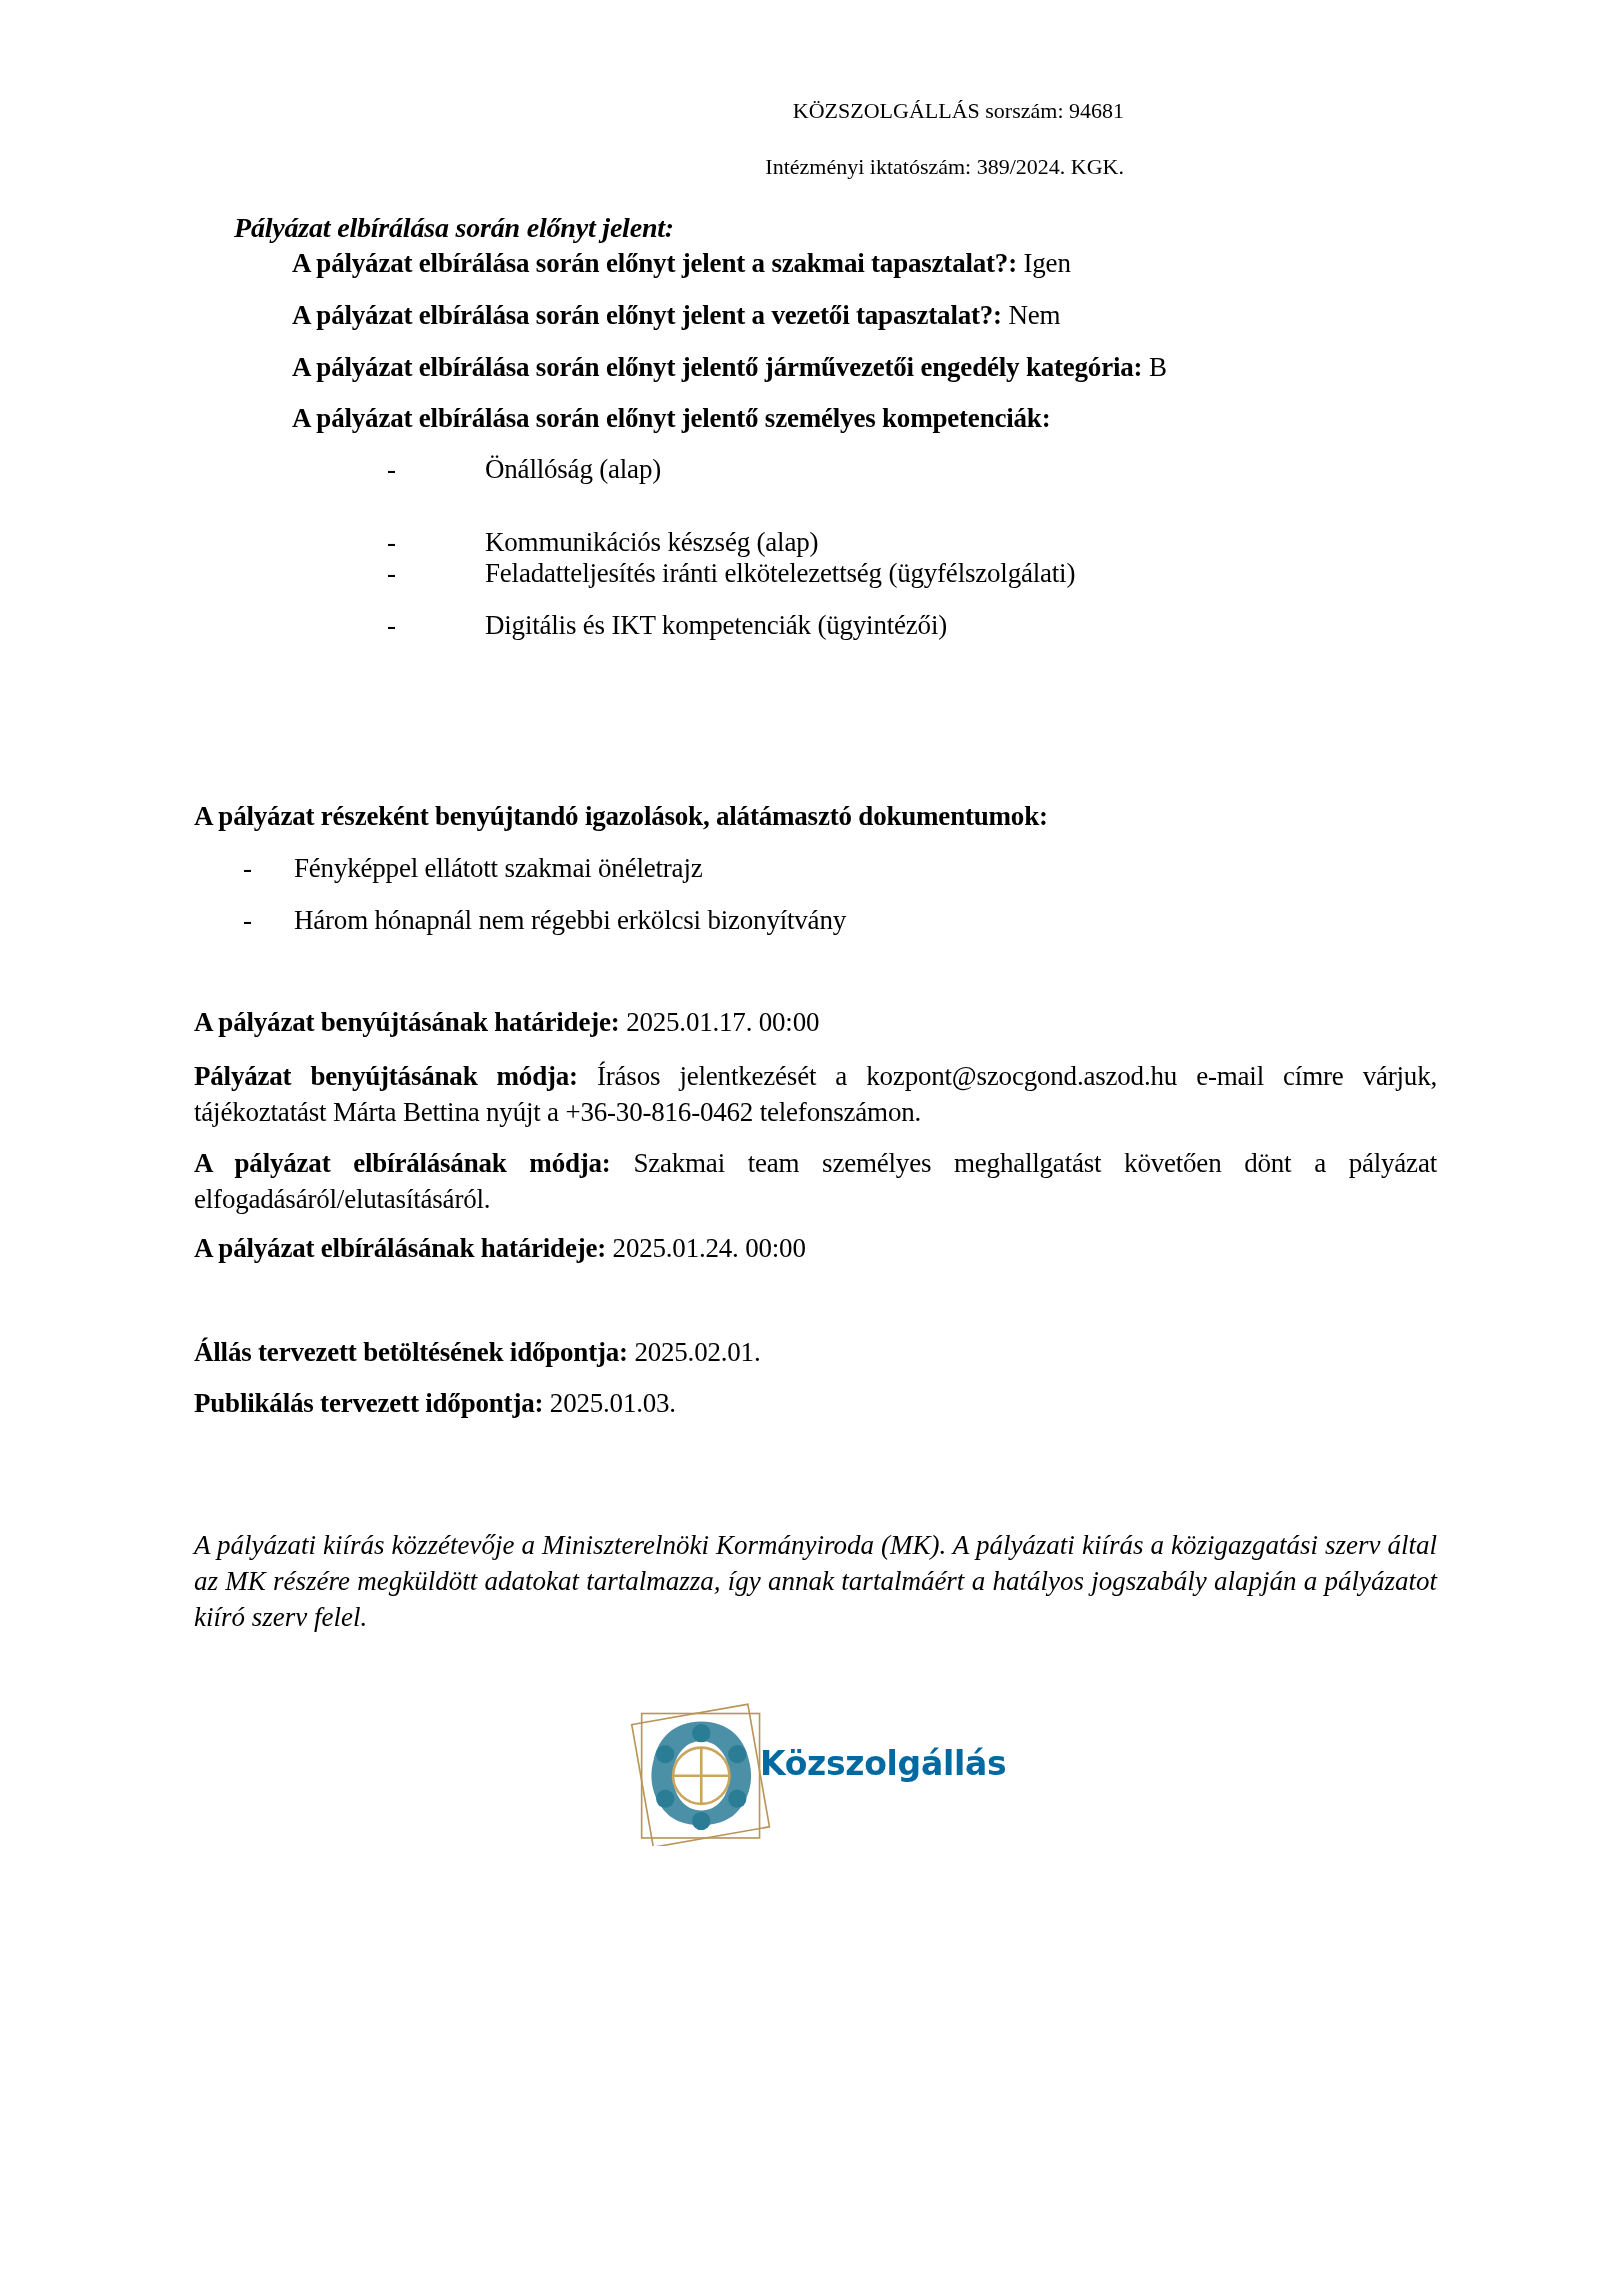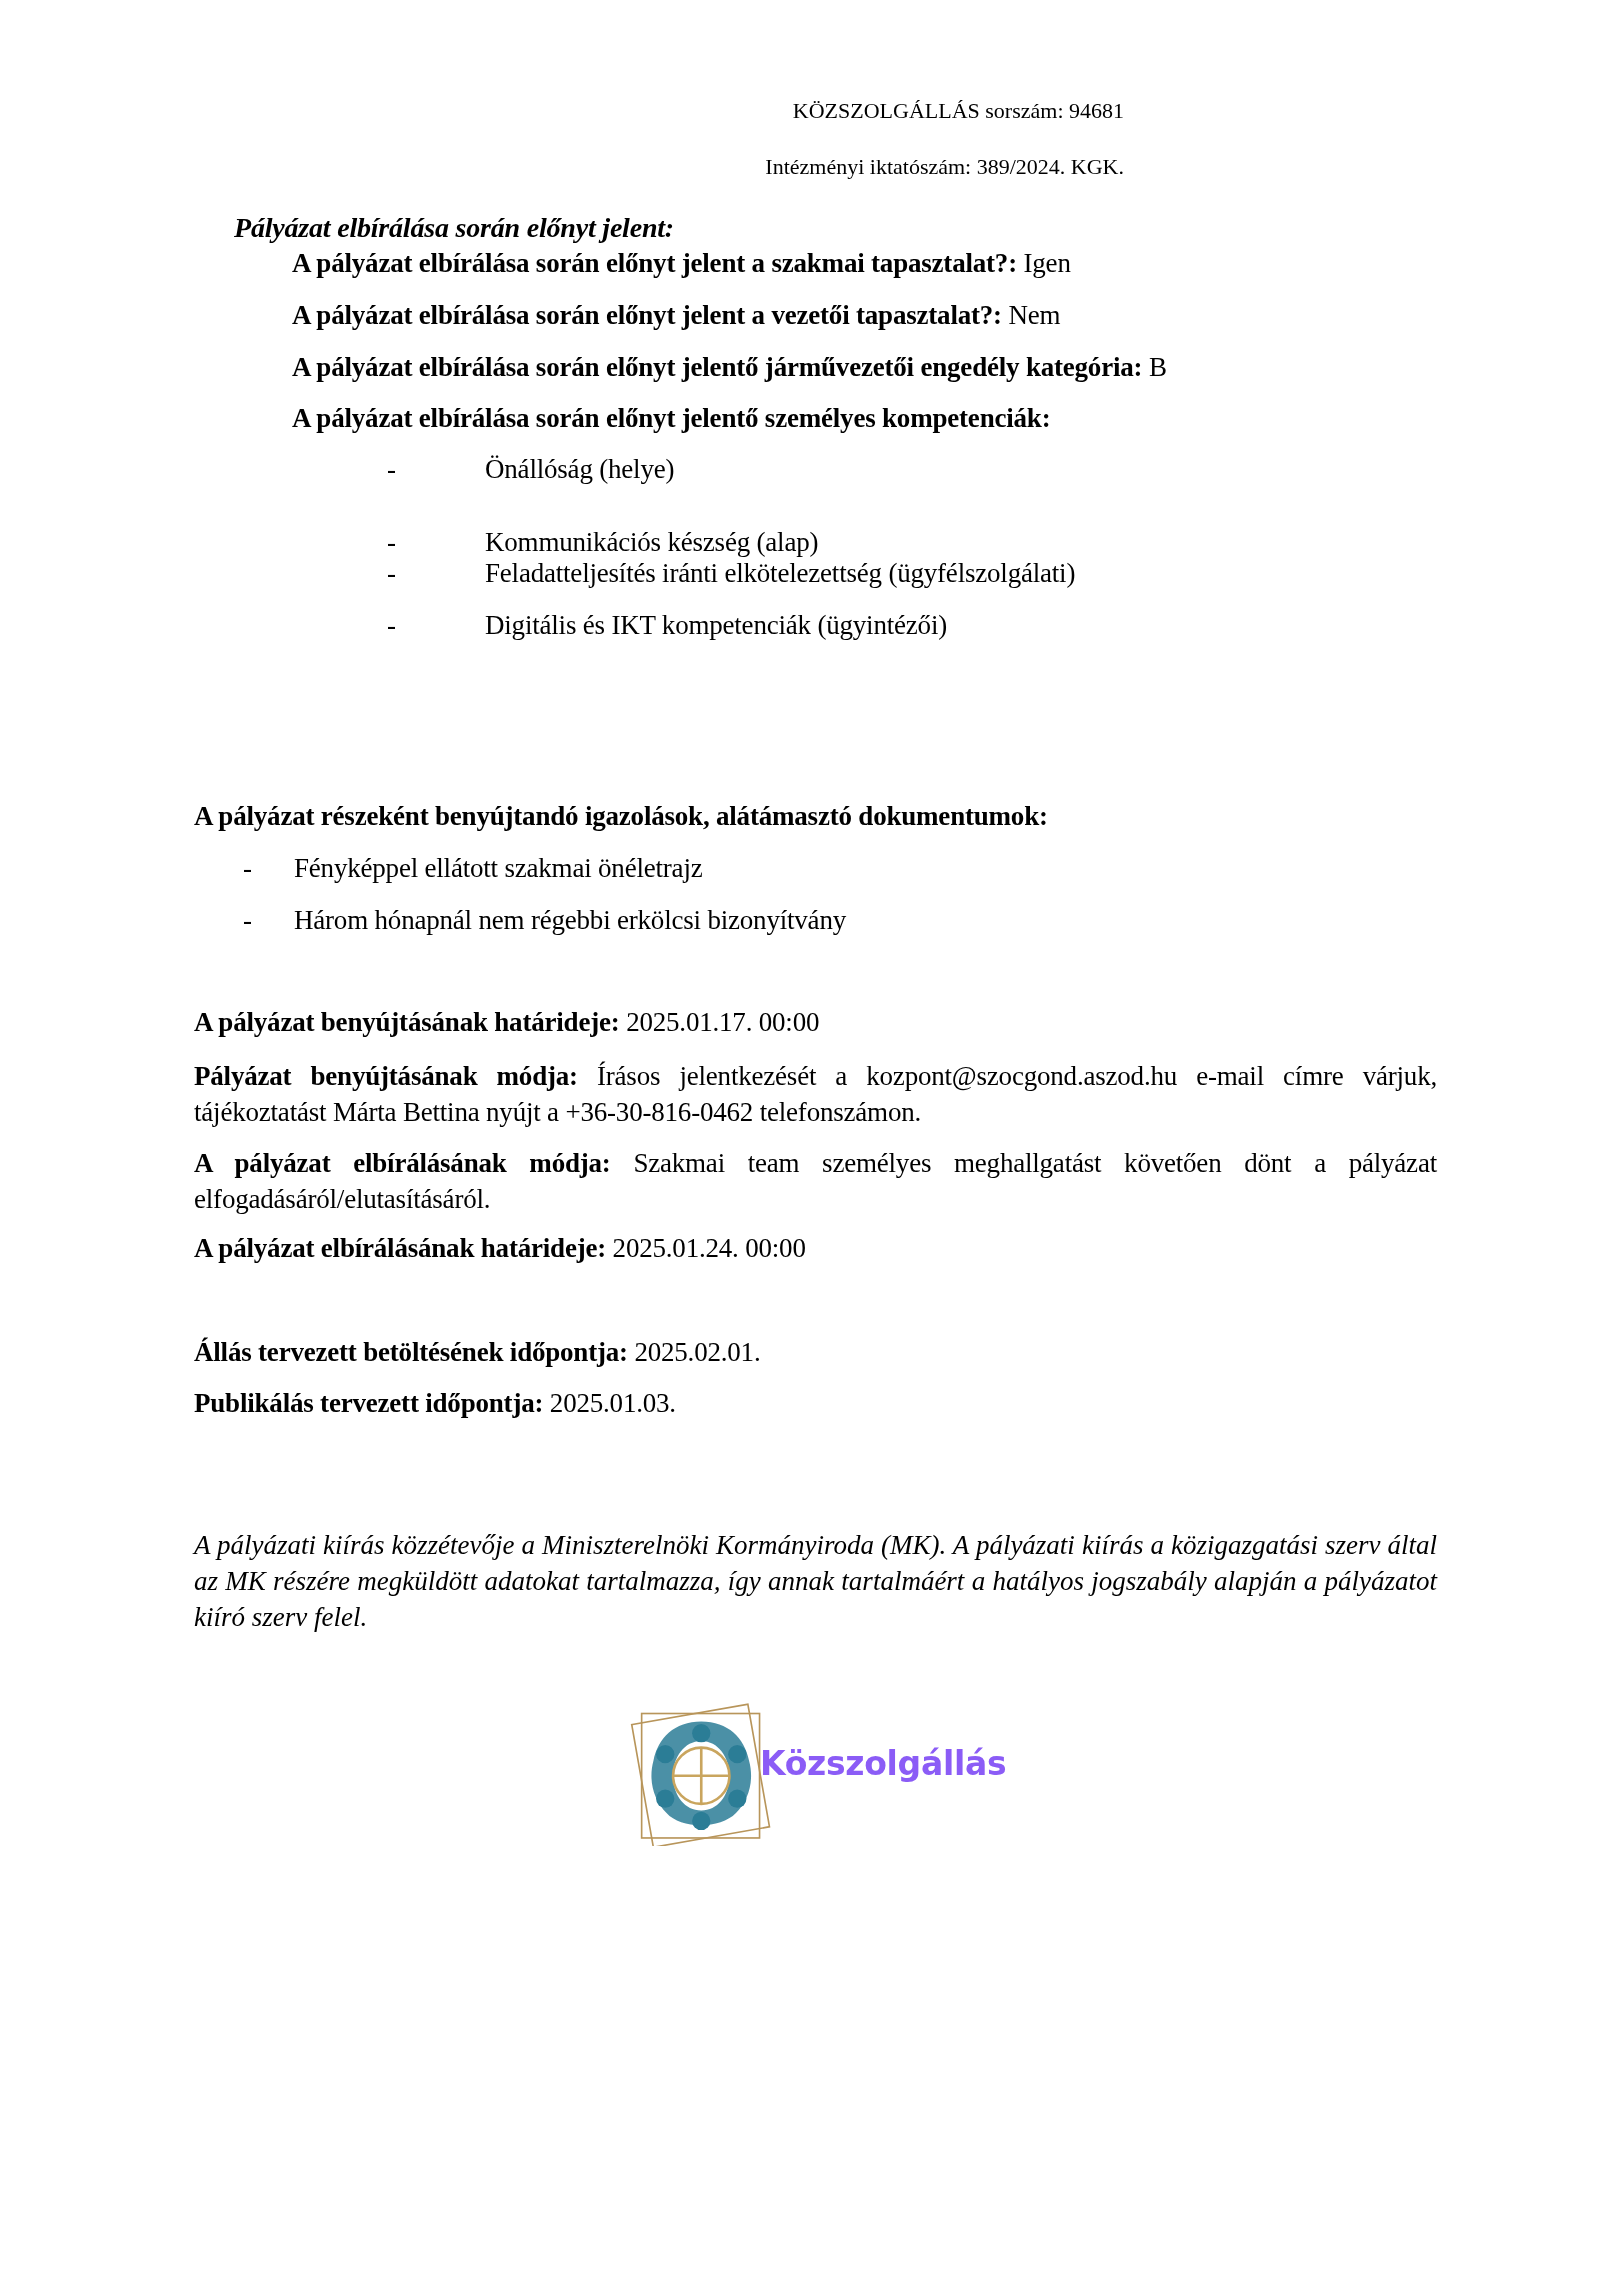--- a/index.html
+++ b/index.html
@@ -60,39 +60,39 @@
     #disclaimer {
       position: absolute; left: 194px; top: 1527px; width: 1243px;
       font-size: 27px; line-height: 36px; font-style: italic;
       text-align: justify; text-align-last: left;
     }
 
     #logo { position: absolute; left: 622px; top: 1695px; width: 393px; height: 151px; }
     #logo-text {
       position: absolute; left: 760px; top: 1744px;
       font-family: "DejaVu Sans", sans-serif; font-weight: bold;
-      font-size: 33px; color: #8b5cf6; letter-spacing: -0.3px;
+      font-size: 33px; color: #0369a1; letter-spacing: -0.3px;
     }
   </style>
 </head>
 <body>
 
 <div class="page">
 
   <div class="hdr" id="hdr-1">KÖZSZOLGÁLLÁS sorszám: 94681</div>
   <div class="hdr" id="hdr-2">Intézményi iktatószám: 389/2024. KGK.</div>
 
   <div class="line b i sec-title">Pályázat elbírálása során előnyt jelent:</div>
 
   <div class="line adv" id="adv-0"><span class="b">A pályázat elbírálása során előnyt jelent a szakmai tapasztalat?:</span><span> Igen</span></div>
   <div class="line adv" id="adv-2"><span class="b">A pályázat elbírálása során előnyt jelentő járművezetői engedély kategória:</span><span> B</span></div>
   <div class="line adv" id="adv-1"><span class="b">A pályázat elbírálása során előnyt jelent a vezetői tapasztalat?:</span><span> Nem</span></div>
   <div class="line adv" id="adv-3"><span class="b">A pályázat elbírálása során előnyt jelentő személyes kompetenciák:</span><span></span></div>
 
-  <div class="line comp" id="comp-0"><span class="dash">-</span><span>Önállóság (helye)</span></div>
+  <div class="line comp" id="comp-0"><span class="dash">-</span><span>Önállóság (alap)</span></div>
   <div class="line comp" id="comp-1"><span class="dash">-</span><span>Kommunikációs készség (alap)</span></div>
   <div class="line comp" id="comp-2"><span class="dash">-</span><span>Feladatteljesítés iránti elkötelezettség (ügyfélszolgálati)</span></div>
   <div class="line comp" id="comp-3"><span class="dash">-</span><span>Digitális és IKT kompetenciák (ügyintézői)</span></div>
 
   <div class="line b" id="docs-title">A pályázat részeként benyújtandó igazolások, alátámasztó dokumentumok:</div>
   <div class="line doc" id="doc-0"><span class="dash">-</span><span>Fényképpel ellátott szakmai önéletrajz</span></div>
   <div class="line doc" id="doc-1"><span class="dash">-</span><span>Három hónapnál nem régebbi erkölcsi bizonyítvány</span></div>
 
   <div class="line field" id="f-deadline"><span class="b">A pályázat benyújtásának határideje:</span><span> 2025.01.17. 00:00</span></div>
   <div class="line field" id="f-mode"><span class="b">Pályázat benyújtásának módja:</span><span> Írásos jelentkezését a kozpont@szocgond.aszod.hu e-mail címre várjuk, tájékoztatást Márta Bettina nyújt a +36-30-816-0462 telefonszámon.</span></div>

